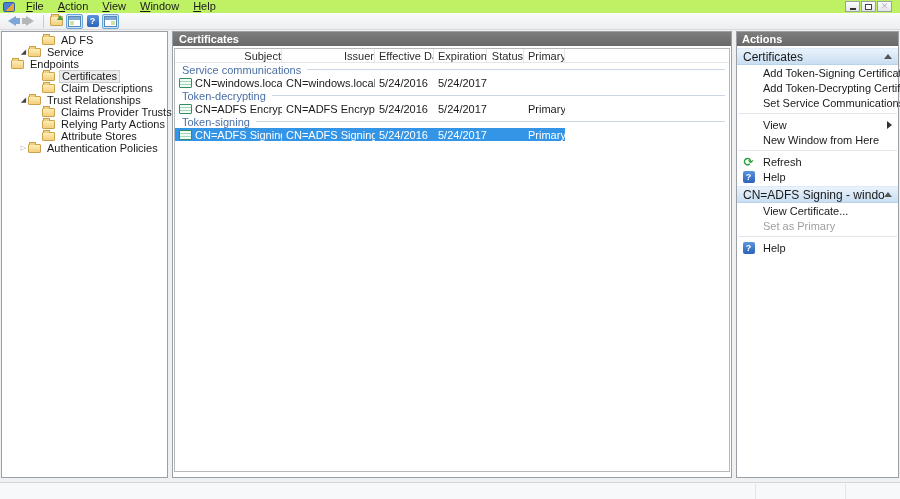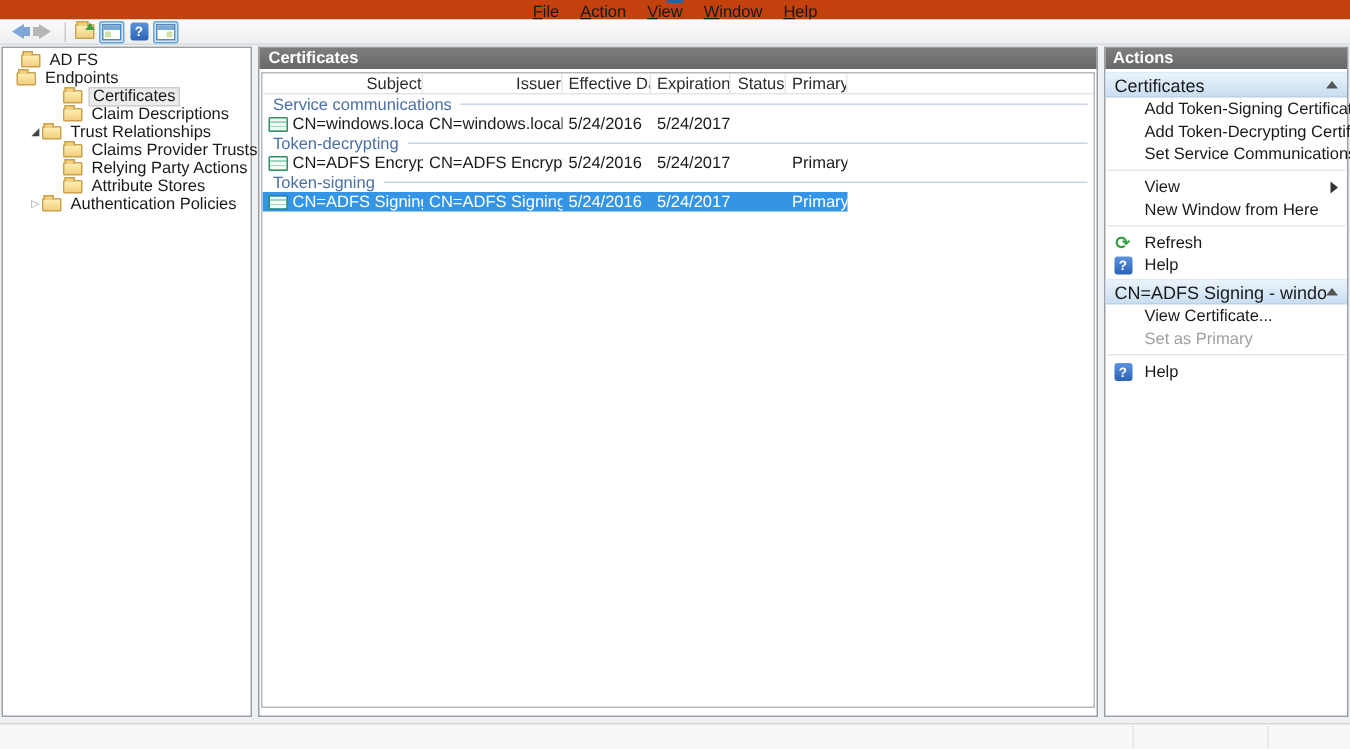--- a/index.html
+++ b/index.html
@@ -3,21 +3,21 @@
 <meta charset="utf-8">
 <style>
   * { margin:0; padding:0; box-sizing:border-box; }
   html,body { width:900px; height:499px; overflow:hidden; }
   body {
     font-family:"Liberation Sans","DejaVu Sans",sans-serif;
     font-size:11px; color:#1a1a1a; background:#eef0f2; position:relative;
   }
   
   .menubar { position:absolute; top:0; left:0; right:0; height:13px;
-    background:#c2410c; display:flex; align-items:center;flex-direction:column; }
+    background:#bef264; display:flex; align-items:center; }
   .app-icon { width:12px; height:10px; margin:0 4px 0 3px;
     background:linear-gradient(135deg,#4d7fd0 0 55%,#e8a33d 55% 100%);
     border-radius:2px; border:1px solid #2f5f9e; }
   .menu-item { padding:0 7px; height:13px; line-height:13px; cursor:default; }
   .menu-item u { text-decoration:underline; }
   .win-buttons { margin-left:auto; display:flex; gap:1px; padding-right:8px; }
   .win-btn { width:15px; height:11px; border:1px solid #9aa0a6;
     background:linear-gradient(#fdfdfd,#e3e5e8); display:flex;
     align-items:center; justify-content:center; }
   .glyph-min { width:6px; height:2px; background:#333; margin-top:4px; }
@@ -145,24 +145,29 @@
     <span class="tb-btn">
       <span class="icon-help">?</span>
     </span>
     <span class="tb-btn toggled">
       <span class="icon-window right-pane"></span>
     </span>
   </div>
 
 <div class="pane tree-pane">
   <div class="tree" id="tree">
-      <div class="tree-row" style="padding-left: 3px;">
+      <div class="tree-row" style="padding-left: 3px; margin-left: 28px;">
         <span class="expander"></span>
         <span class="tree-folder"></span>
         <span class="tree-label">AD FS</span>
+      </div>
+      <div class="tree-row" style="padding-left: 17px;">
+        <span class="expander">◢</span>
+        <span class="tree-folder"></span>
+        <span class="tree-label">Service</span>
       </div>
       <div class="tree-row" style="">
         <span class="expander"></span>
         <span class="tree-folder"></span>
         <span class="tree-label">Endpoints</span>
       </div>
       <div class="tree-row selected" style="padding-left: 31px;">
         <span class="expander"></span>
         <span class="tree-folder"></span>
         <span class="tree-label">Certificates</span>

